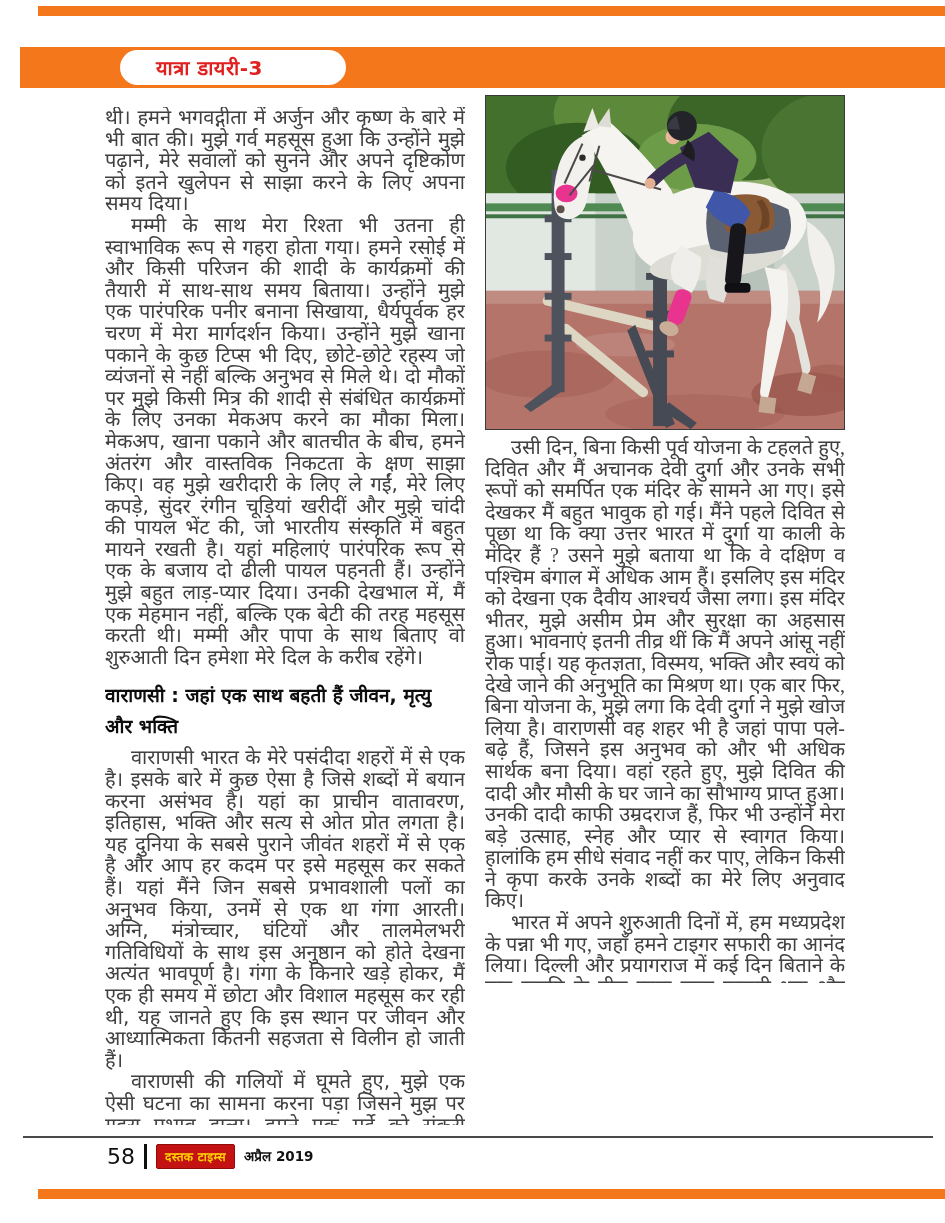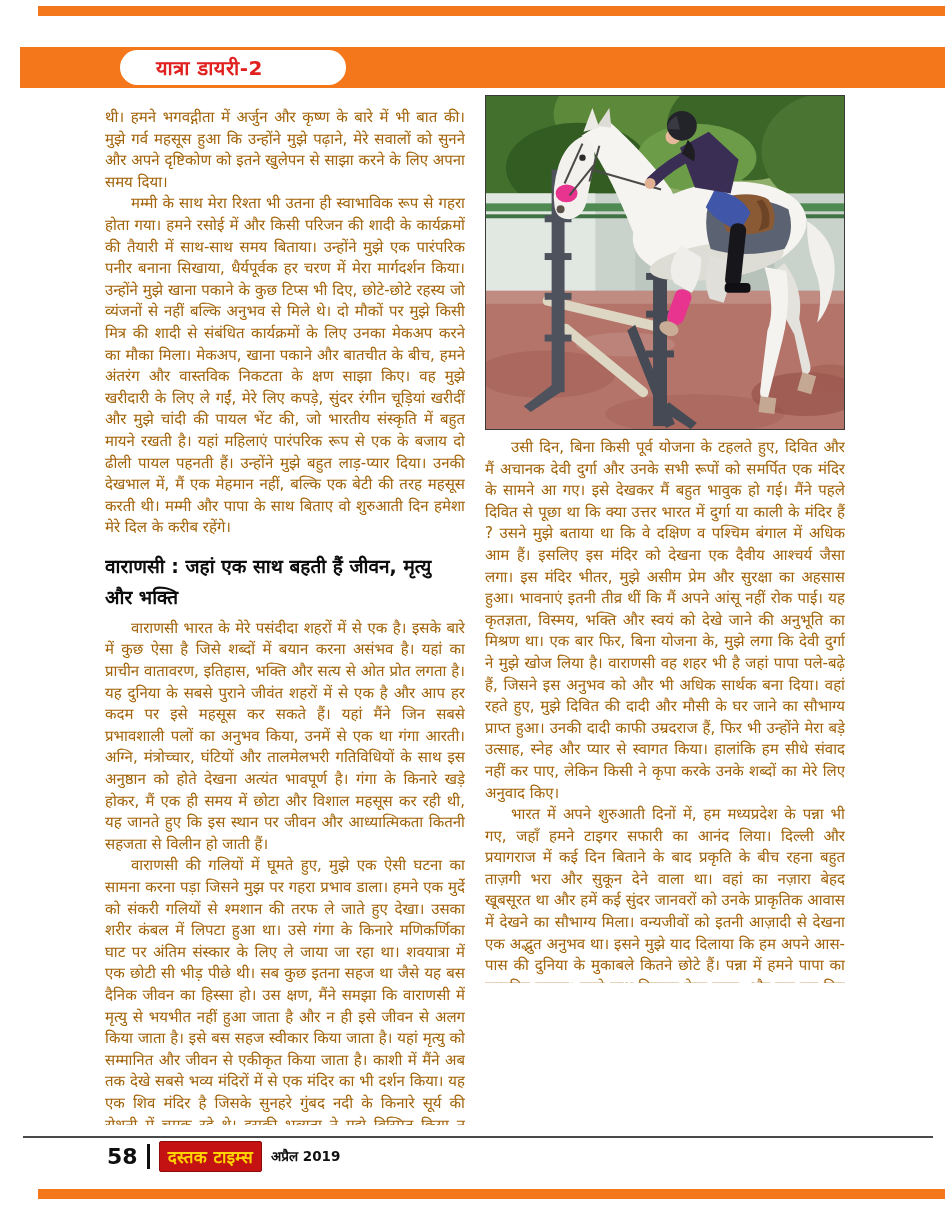--- a/index.html
+++ b/index.html
@@ -14,56 +14,56 @@
   .header-bar{position:absolute;left:20px;right:0;top:47px;height:41px;background:#f5771c;}
   .header-pill{
     position:absolute;left:100px;top:3px;width:226px;height:35px;background:#ffffff;
     border-radius:18px;display:flex;align-items:center;padding-left:36px;box-sizing:border-box;
   }
   .header-pill span{color:#e0211f;font-weight:bold;font-size:20px;letter-spacing:.5px;}
   
   .content{position:absolute;left:105px;top:107px;width:740px;}
   .col{position:absolute;top:0;width:360px;}
   .col-left{left:0;height:1018px;overflow:hidden;}
-  .col-right{left:380px;top:-12px;height:888px;overflow:hidden;}
+  .col-right{left:380px;top:-12px;height:888px;overflow:hidden;font-family:Liberation Serif, serif;}
   .para{
-    margin:0;text-align:justify;font-size:15px;line-height:21.6px;color:#a16207;
+    margin:0;text-align:justify;font-size:20px;line-height:21.6px;color:#404040;
     text-indent:26px;
   }
   .para.flush{text-indent:0;}
   .section-heading{
     margin:12px 0 5px 0;font-size:19px;line-height:31px;font-weight:bold;color:#0d0d0d;
   }
   
   .photo{
     margin:0 0 7px 0;width:360px;height:335px;border:1px solid #3a3a3a;box-sizing:border-box;
     overflow:hidden;background:#c9d2cb;
   }
   .photo svg{display:block;width:100%;height:100%;}
   
   .footer-rule{position:absolute;left:23px;width:910px;top:1136px;height:2px;background:#4a4a4a;}
   .footer{position:absolute;left:107px;top:1142px;display:flex;align-items:center;gap:9px;height:28px;}
-  .page-num{font-size:22px;font-weight:700;color:#0f0f0f;}
+  .page-num{font-size:22px;font-weight:400;color:#0f0f0f;}
   .footer-divider{width:3px;height:25px;background:#0f0f0f;}
   .magazine-logo{
-    background:#c41212;color:#ffd400;font-weight:bold;font-size:17px;
+    background:#c41212;color:#ffd400;font-weight:bold;font-size:12px;
     padding:3px 8px;border-radius:2px;border:1px solid #8f0c0c;letter-spacing:.3px;
   }
   .issue-date{font-size:13.5px;font-weight:bold;color:#111;}
 </style>
 </head>
 <body>
 
 <div class="page">
 
   <div class="top-strip"></div>
 
   <div class="header-bar">
     <div class="header-pill">
-      <span>यात्रा डायरी-2</span>
+      <span>यात्रा डायरी-3</span>
     </div>
   </div>
 
   <div class="content">
 
     <div class="col col-left">
       <p class="para flush">थी। हमने भगवद्गीता में अर्जुन और कृष्ण के बारे में भी बात की। मुझे गर्व महसूस हुआ कि उन्होंने मुझे पढ़ाने, मेरे सवालों को सुनने और अपने दृष्टिकोण को इतने खुलेपन से साझा करने के लिए अपना समय दिया।</p>
       <p class="para">मम्मी के साथ मेरा रिश्ता भी उतना ही स्वाभाविक रूप से गहरा होता गया। हमने रसोई में और किसी परिजन की शादी के कार्यक्रमों की तैयारी में साथ-साथ समय बिताया। उन्होंने मुझे एक पारंपरिक पनीर बनाना सिखाया, धैर्यपूर्वक हर चरण में मेरा मार्गदर्शन किया। उन्होंने मुझे खाना पकाने के कुछ टिप्स भी दिए, छोटे-छोटे रहस्य जो व्यंजनों से नहीं बल्कि अनुभव से मिले थे। दो मौकों पर मुझे किसी मित्र की शादी से संबंधित कार्यक्रमों के लिए उनका मेकअप करने का मौका मिला। मेकअप, खाना पकाने और बातचीत के बीच, हमने अंतरंग और वास्तविक निकटता के क्षण साझा किए। वह मुझे खरीदारी के लिए ले गईं, मेरे लिए कपड़े, सुंदर रंगीन चूड़ियां खरीदीं और मुझे चांदी की पायल भेंट की, जो भारतीय संस्कृति में बहुत मायने रखती है। यहां महिलाएं पारंपरिक रूप से एक के बजाय दो ढीली पायल पहनती हैं। उन्होंने मुझे बहुत लाड़-प्यार दिया। उनकी देखभाल में, मैं एक मेहमान नहीं, बल्कि एक बेटी की तरह महसूस करती थी। मम्मी और पापा के साथ बिताए वो शुरुआती दिन हमेशा मेरे दिल के करीब रहेंगे।</p>
       <h2 class="section-heading">वाराणसी : जहां एक साथ बहती हैं जीवन, मृत्यु और भक्ति</h2>
       <p class="para">वाराणसी भारत के मेरे पसंदीदा शहरों में से एक है। इसके बारे में कुछ ऐसा है जिसे शब्दों में बयान करना असंभव है। यहां का प्राचीन वातावरण, इतिहास, भक्ति और सत्य से ओत प्रोत लगता है। यह दुनिया के सबसे पुराने जीवंत शहरों में से एक है और आप हर कदम पर इसे महसूस कर सकते हैं। यहां मैंने जिन सबसे प्रभावशाली पलों का अनुभव किया, उनमें से एक था गंगा आरती। अग्नि, मंत्रोच्चार, घंटियों और तालमेलभरी गतिविधियों के साथ इस अनुष्ठान को होते देखना अत्यंत भावपूर्ण है। गंगा के किनारे खड़े होकर, मैं एक ही समय में छोटा और विशाल महसूस कर रही थी, यह जानते हुए कि इस स्थान पर जीवन और आध्यात्मिकता कितनी सहजता से विलीन हो जाती हैं।</p>

